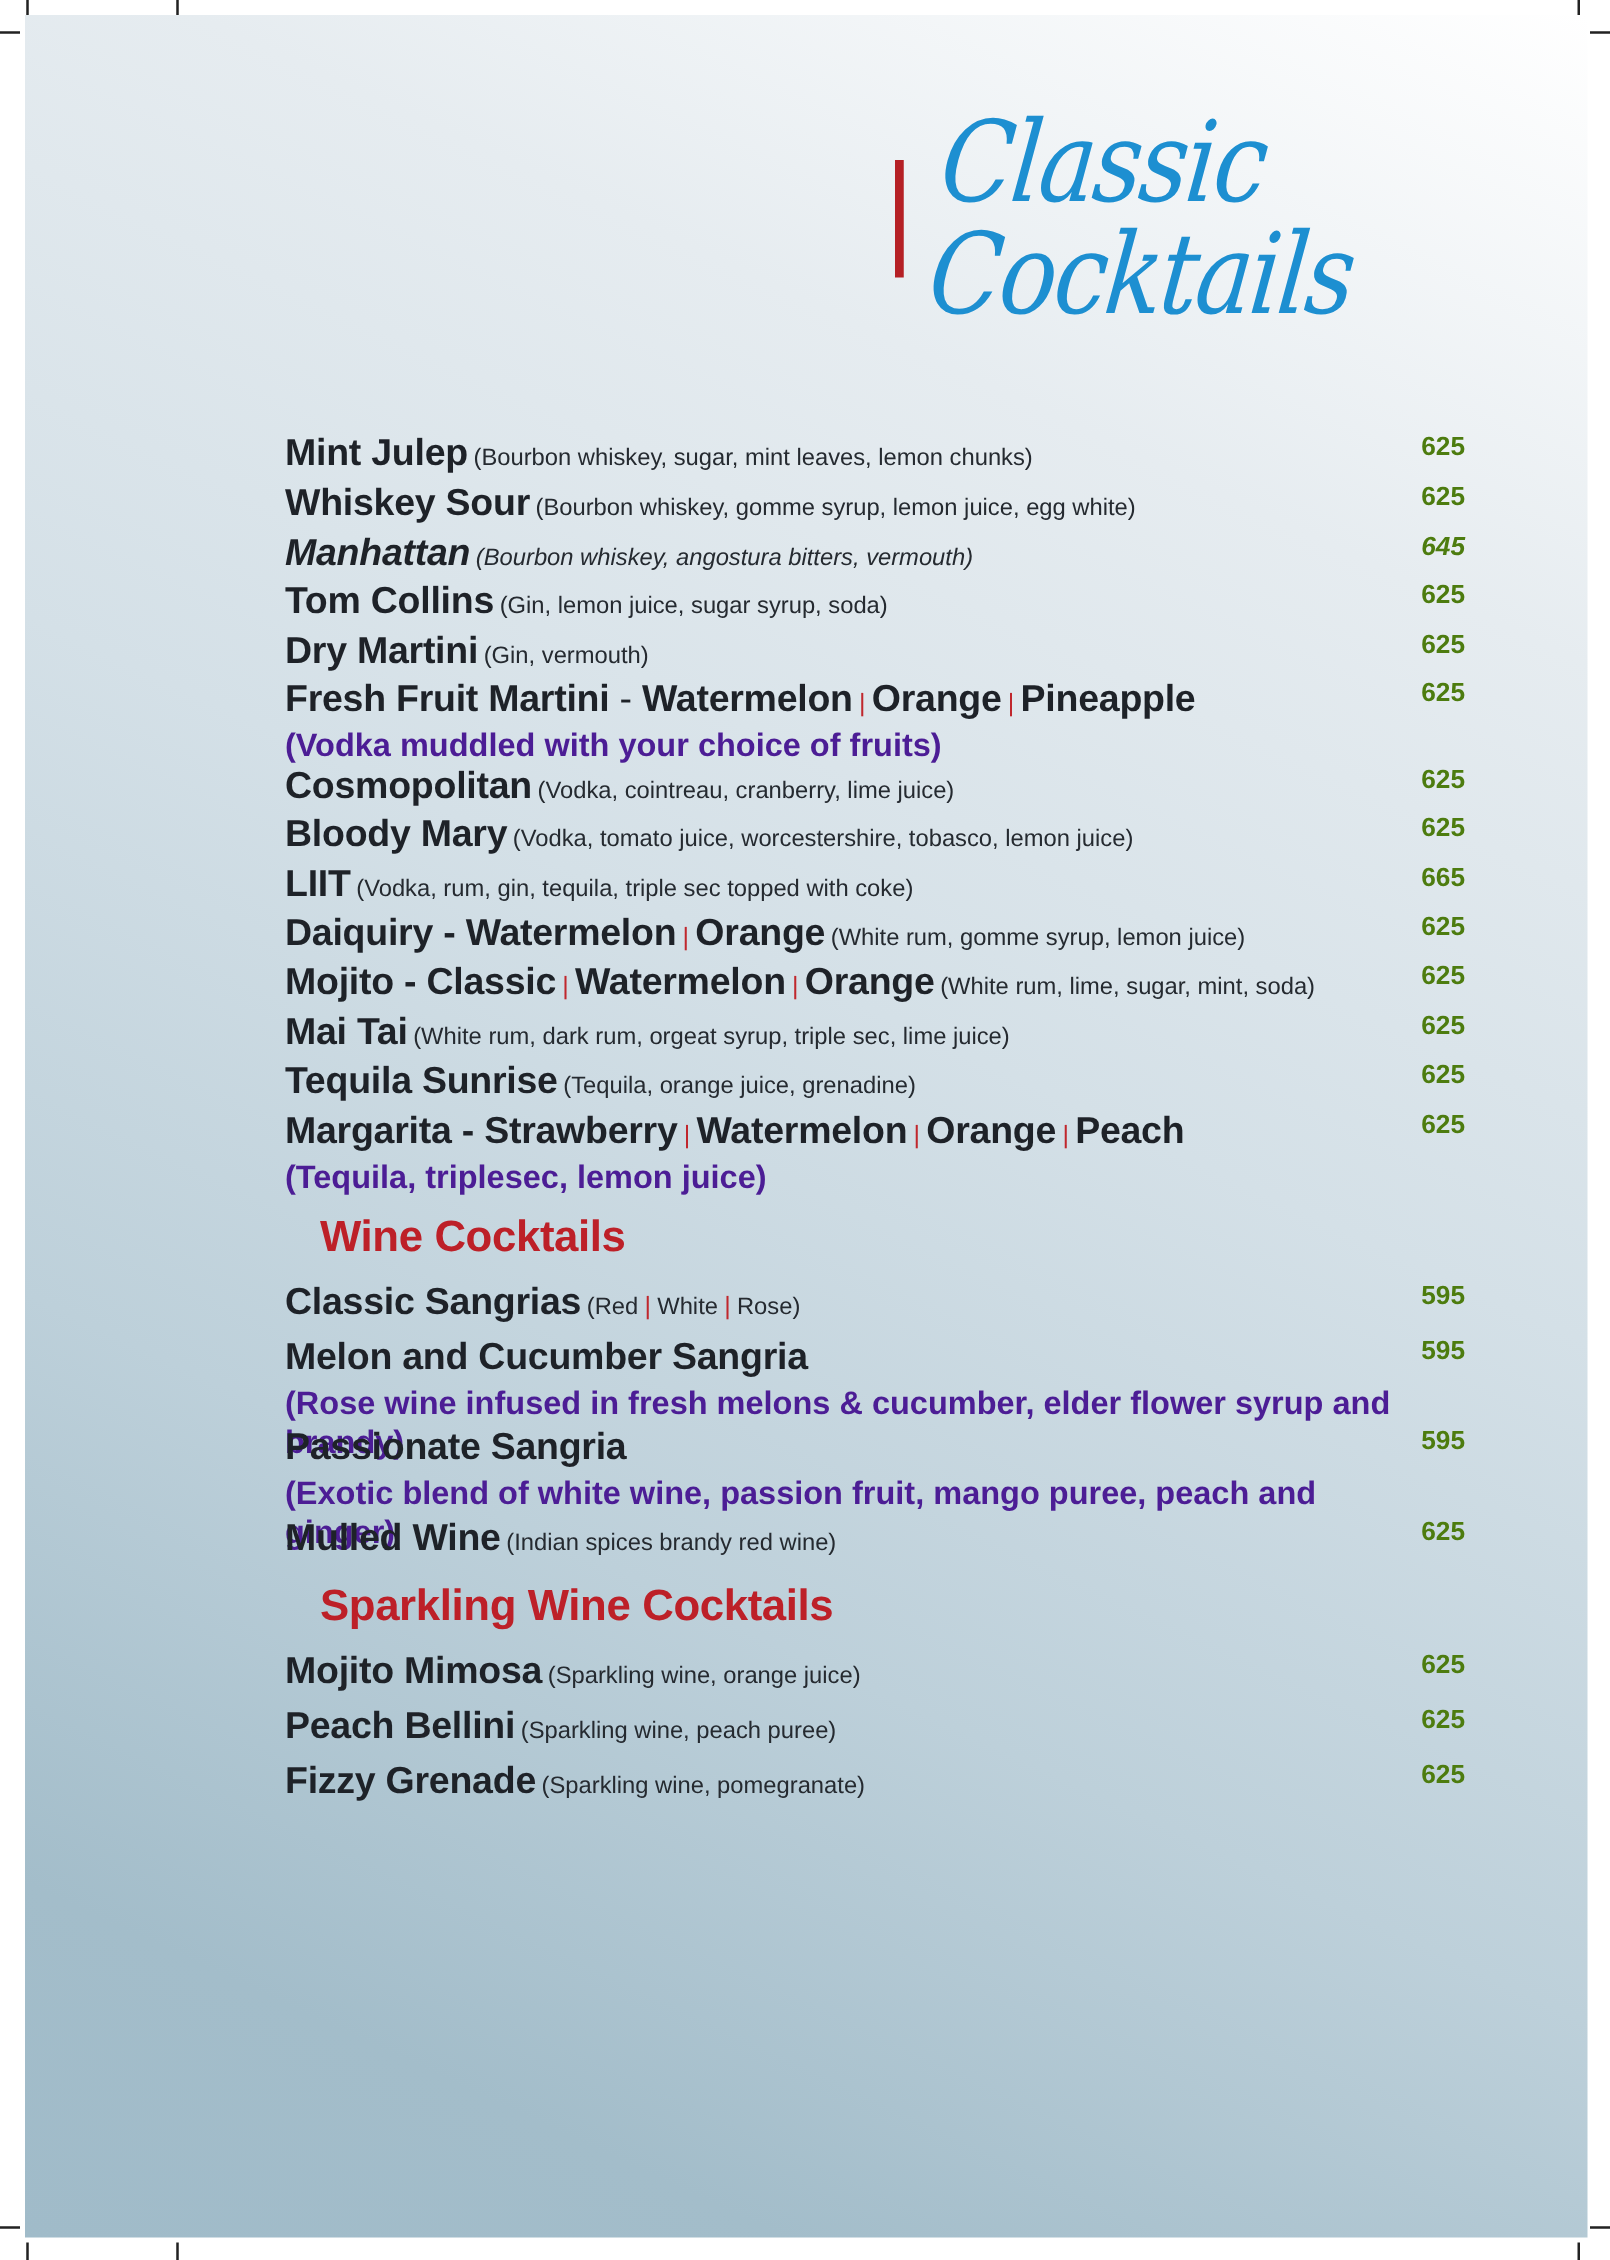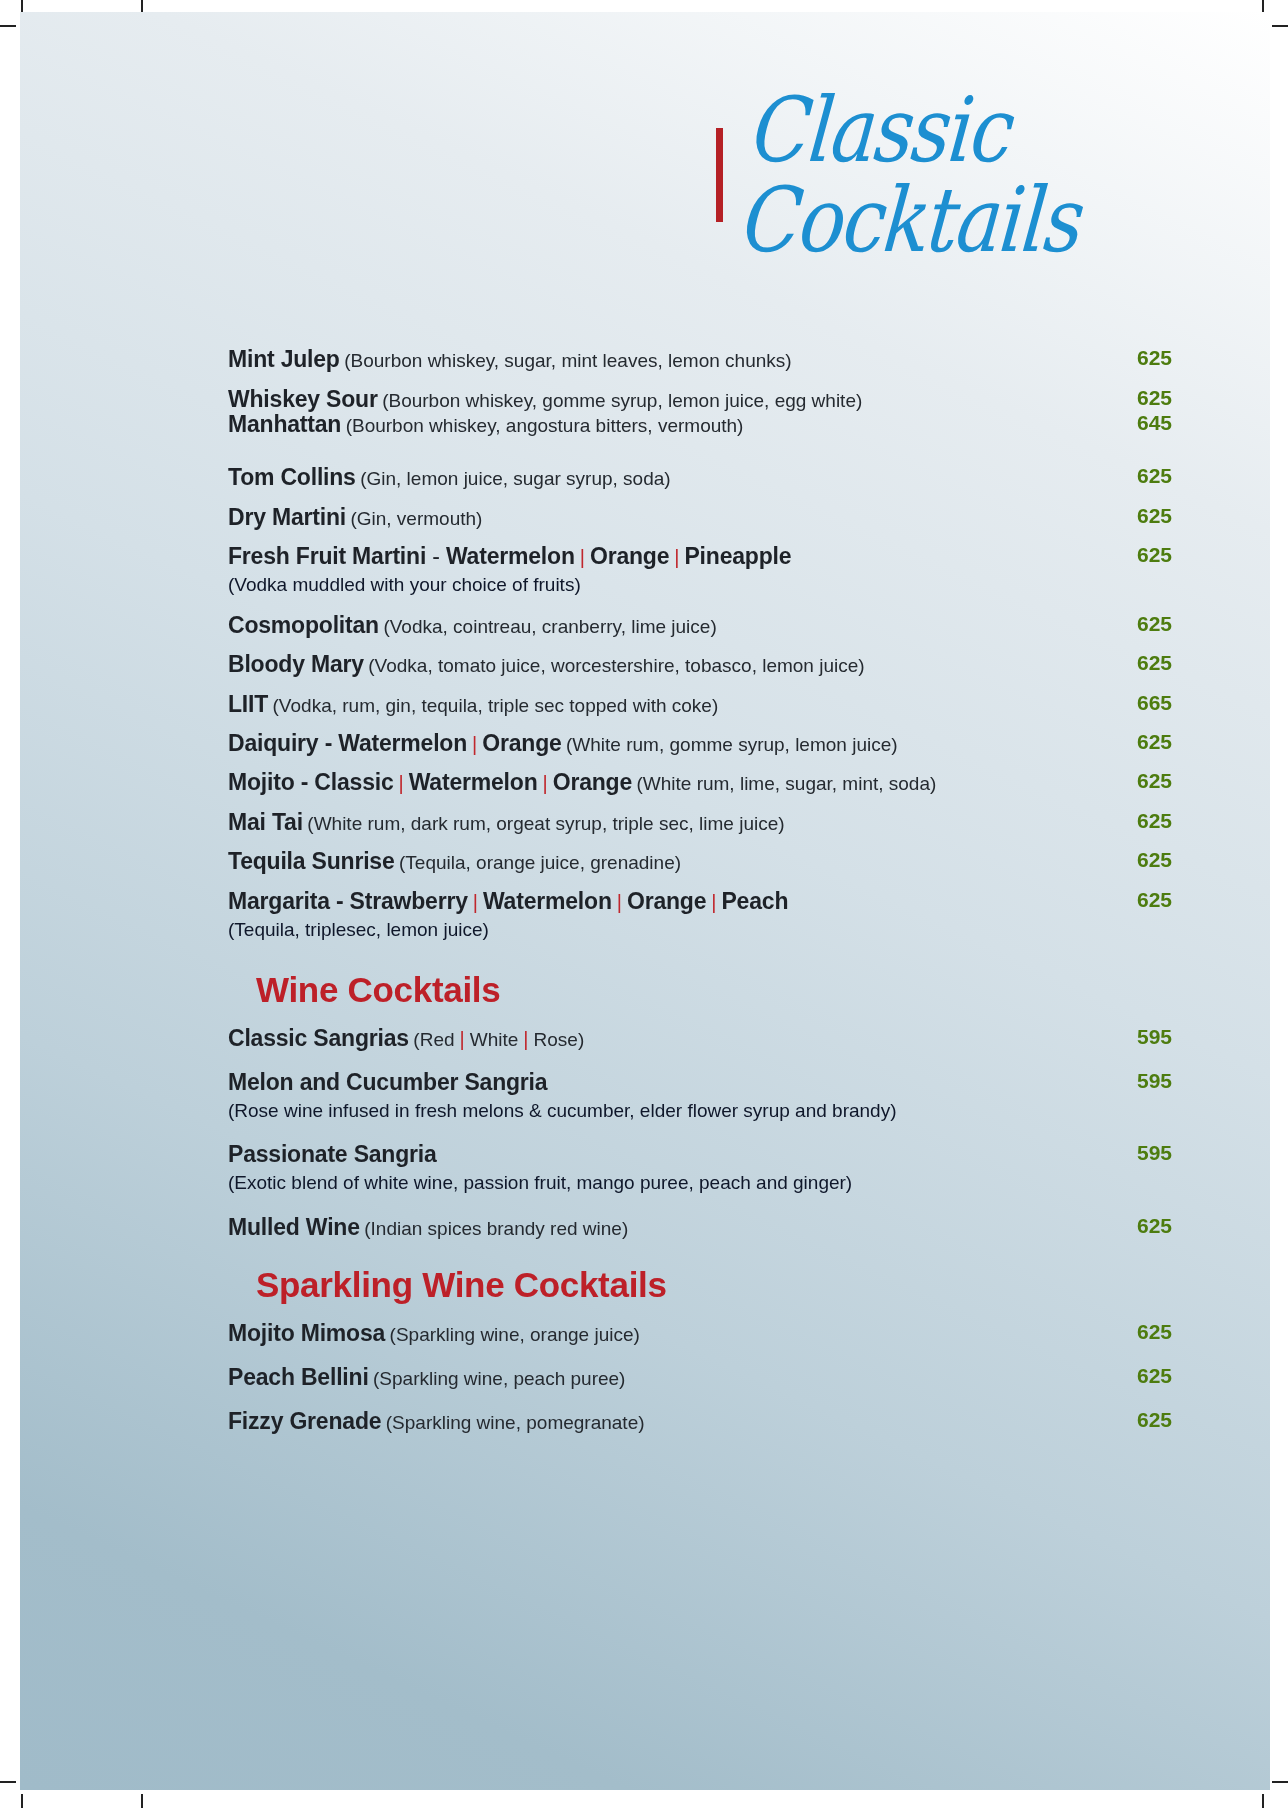--- a/index.html
+++ b/index.html
@@ -27,24 +27,24 @@
     transform:skewX(-6deg) scaleY(1.18);
     line-height:1;
   }
 
   .menu { position:absolute; left:228px; width:944px; }
   .row {
     position:absolute; left:0; width:944px;
     display:flex; justify-content:space-between; align-items:flex-start;
   }
   .item { color:#1e2228; }
-  .name { font-weight:bold; font-size:23px; letter-spacing:-0.2px; }
+  .name { font-weight:bold; font-size:30px; letter-spacing:-0.2px; }
   .sep { color:#c0272d; font-weight:normal; font-size:20px; padding:0 5px; }
   .desc { font-size:19px; color:#252a30; }
-  .desc2 { display:block; font-size:19px; color:#0f172a; margin-top:4px; }
+  .desc2 { display:block; font-size:26px; color:#4c1d95; margin-top:4px;font-weight:bold; }
   .price { font-weight:bold; font-size:21px; color:#4d7c0f; text-align:right; }
   .dash { font-weight:normal; }
   .section {
     position:absolute; left:0; color:#bd2028; font-size:35px; font-weight:bold;
     letter-spacing:-0.3px;
     margin-left:28px;
   }
 </style>
 </head>
 <body>
@@ -70,21 +70,21 @@
 <div class="menu" style="top:0;">
 
   <div class="row" style="top:346px;">
     <div class="item"><span class="name">Mint Julep</span> <span class="desc">(Bourbon whiskey, sugar, mint leaves, lemon chunks)</span></div>
     <div class="price">625</div>
   </div>
   <div class="row" style="top:386px;">
     <div class="item"><span class="name">Whiskey Sour</span> <span class="desc">(Bourbon whiskey, gomme syrup, lemon juice, egg white)</span></div>
     <div class="price">625</div>
   </div>
-  <div class="row" style="top:411px;">
+  <div class="row" style="top:426px;font-style:italic;">
     <div class="item"><span class="name">Manhattan</span> <span class="desc">(Bourbon whiskey, angostura bitters, vermouth)</span></div>
     <div class="price">645</div>
   </div>
   <div class="row" style="top:464px;">
     <div class="item"><span class="name">Tom Collins</span> <span class="desc">(Gin, lemon juice, sugar syrup, soda)</span></div>
     <div class="price">625</div>
   </div>
   <div class="row" style="top:504px;">
     <div class="item"><span class="name">Dry Martini</span> <span class="desc">(Gin, vermouth)</span></div>
     <div class="price">625</div>

